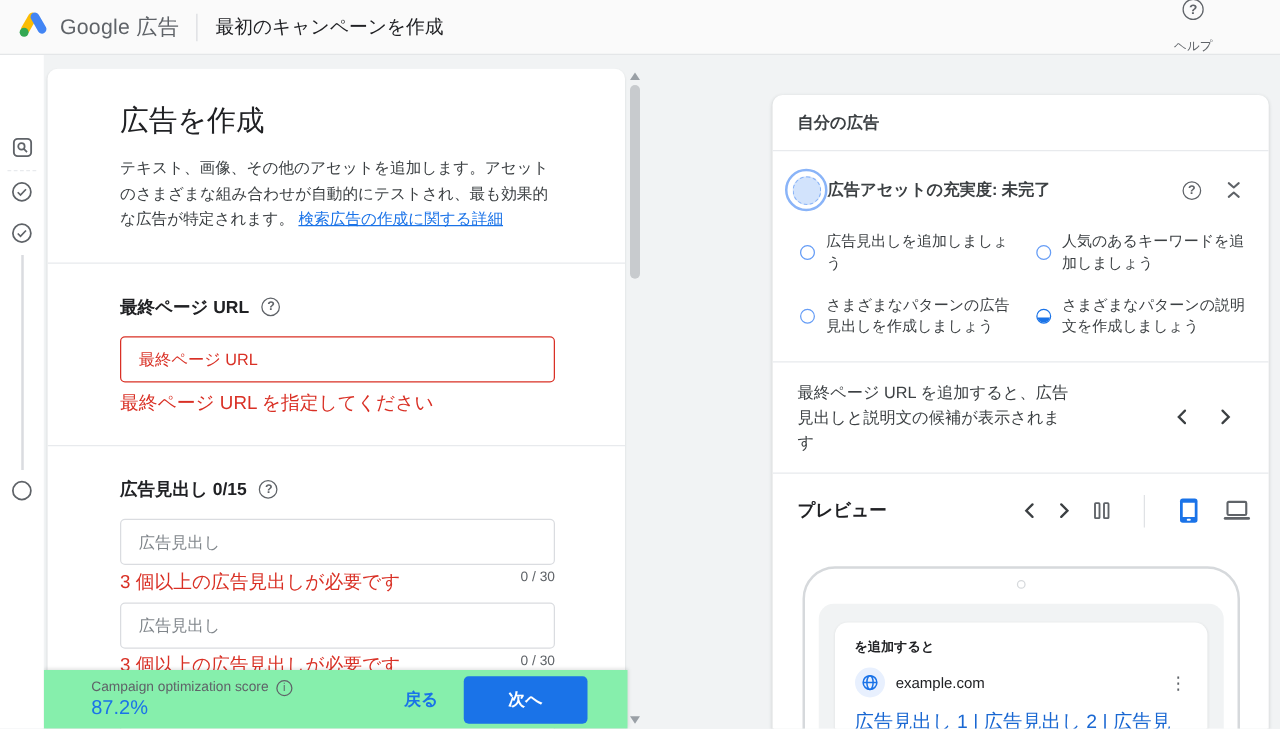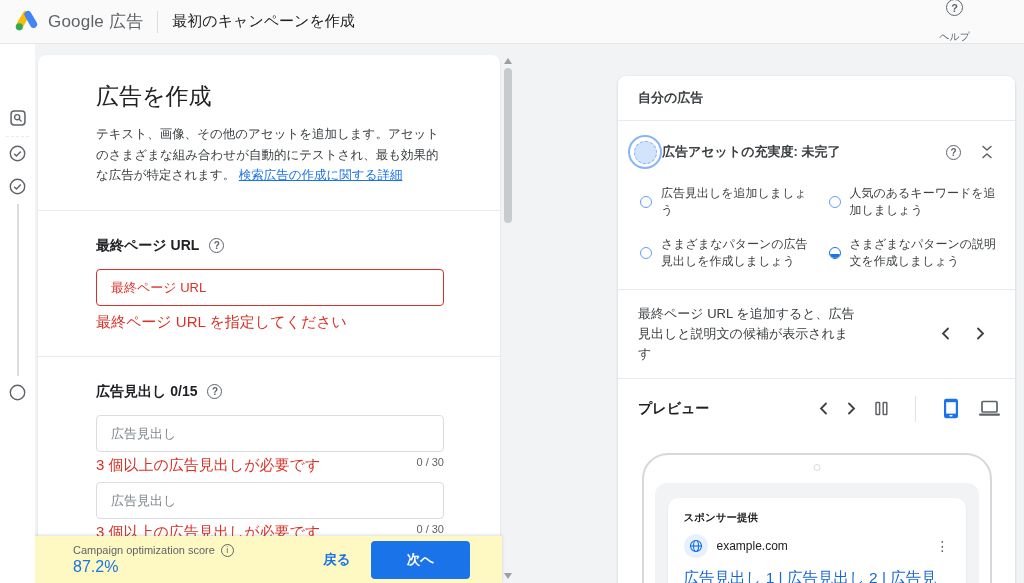--- a/index.html
+++ b/index.html
@@ -42,21 +42,21 @@
   .text-input::placeholder { color:#80868b; }
   .text-input.error { border-color:#d93025; }
   .text-input.error::placeholder { color:#d93025; }
   .err-text { font-size:15px; color:#d93025; margin-top:7px; }
   .hl-row { margin-bottom:7px; }
   .hl-meta { display:flex; justify-content:space-between; margin-top:4px; margin-bottom:6px; }
   .hl-meta .err-text { margin-top:0; }
   .counter { font-size:11px; color:#5f6368; }
 
   
-  .footer-bar { position:absolute; left:35px; top:536px; width:467px; height:47px; background:#fef9c3;
+  .footer-bar { position:absolute; left:35px; top:536px; width:467px; height:47px; background:#86efac;
                 box-shadow:0 -1px 3px rgba(60,64,67,.18); display:flex; align-items:center;
                 padding:0 32px 0 38px; z-index:15; }
   .score-block { display:flex; flex-direction:column; gap:1px; }
   .score-label-row { display:flex; align-items:center; gap:6px; font-size:11px; color:#5f6368; }
   .i-icon { width:13px; height:13px; border:1.2px solid #5f6368; border-radius:50%; color:#5f6368;
             font-size:9px; display:flex; align-items:center; justify-content:center; font-style:normal; }
   .score-value { font-size:16px; color:#1a73e8; }
   .footer-actions { margin-left:auto; display:flex; align-items:center; gap:20px; }
   .btn-text { font-size:13.5px; font-weight:bold; color:#1a73e8; background:none; border:none; cursor:pointer; font-family:inherit; }
   .btn-primary { font-size:13.5px; font-weight:bold; color:#fff; background:#1a73e8; border:none; cursor:pointer;
@@ -326,21 +326,21 @@
             </svg>
         </button>
       </div>
     </div>
 
     <div class="phone-wrap">
       <div class="phone">
         <div class="phone-cam"></div>
         <div class="phone-screen">
           <div class="serp-card">
-            <div class="sponsored">スポンサー提供</div>
+            <div class="sponsored">を追加すると</div>
             <div class="serp-head">
               <span class="favicon">
                 <svg width="14" height="14" viewBox="0 0 14 14">
                     <circle cx="7" cy="7" r="5.5" fill="none" stroke="#1a73e8" stroke-width="1.2"></circle>
                     <ellipse cx="7" cy="7" rx="2.5" ry="5.5" fill="none" stroke="#1a73e8" stroke-width="1.2"></ellipse>
                     <line x1="1.5" y1="7" x2="12.5" y2="7" stroke="#1a73e8" stroke-width="1.2"></line>
                   </svg>
               </span>
               <span class="serp-site">
                 <div class="serp-domain">example.com</div>

